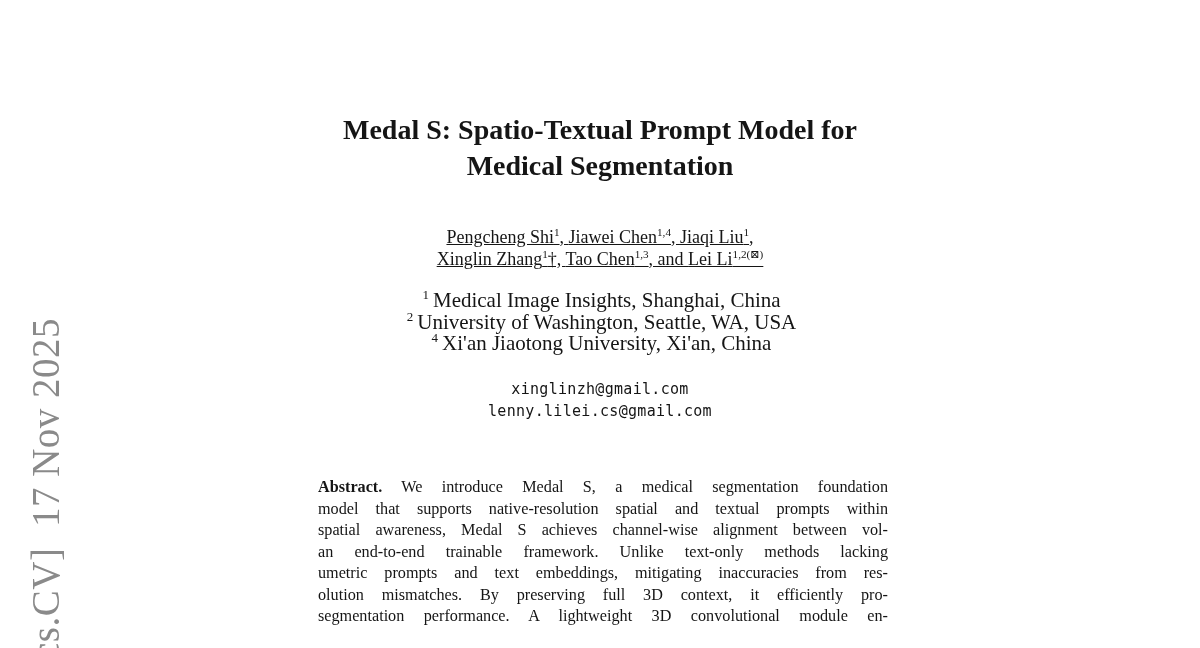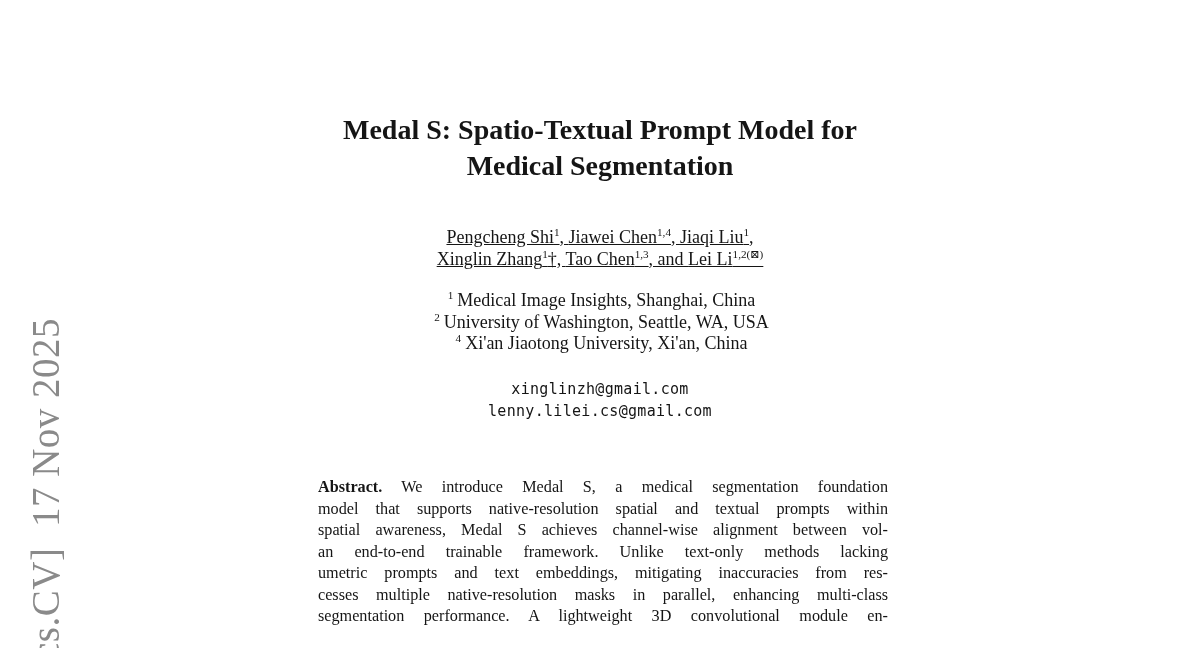--- a/index.html
+++ b/index.html
@@ -57,21 +57,21 @@
     font-size: 0.62em;
     line-height: 0;
   }
 
   .affil-block {
     position: absolute;
     top: 290px;
     left: 3px;
     right: 0;
     text-align: center;
-    font-size: 18px;
+    font-size: 21px;
     line-height: 21.5px;
   }
   .affil-block sup {
     margin-right: 4px;
   }
 
   .emails-block {
     position: absolute;
     top: 379px;
     left: 0;
@@ -132,17 +132,17 @@
     <div>xinglinzh@gmail.com</div>
     <div>lenny.lilei.cs@gmail.com</div>
   </div>
 
   <div class="abstract-block">
     <div class="abs-line"><span class="abs-heading">Abstract.</span><span> We introduce Medal S, a medical segmentation foundation</span></div>
     <div class="abs-line">model that supports native-resolution spatial and textual prompts within</div>
     <div class="abs-line">spatial awareness, Medal S achieves channel-wise alignment between vol-</div>
     <div class="abs-line">an end-to-end trainable framework. Unlike text-only methods lacking</div>
     <div class="abs-line">umetric prompts and text embeddings, mitigating inaccuracies from res-</div>
-    <div class="abs-line">cesses multiple native-resolution masks in parallel, enhancing multi-class</div>
+    <div class="abs-line">olution mismatches. By preserving full 3D context, it efficiently pro-</div>
     <div class="abs-line">segmentation performance. A lightweight 3D convolutional module en-</div>
   </div>
 
 </div>
 
 </body></html>

